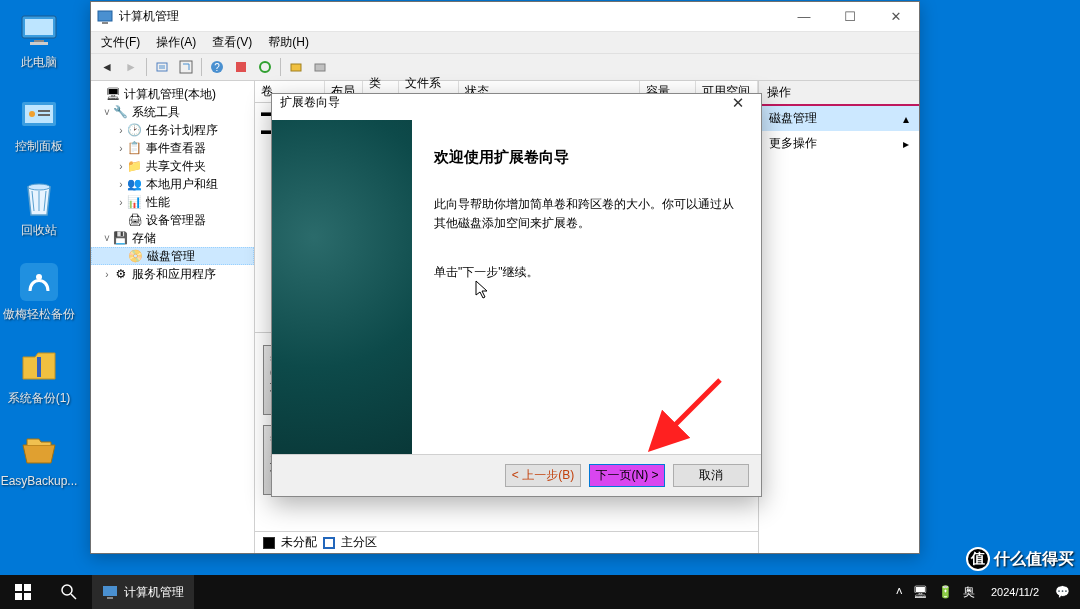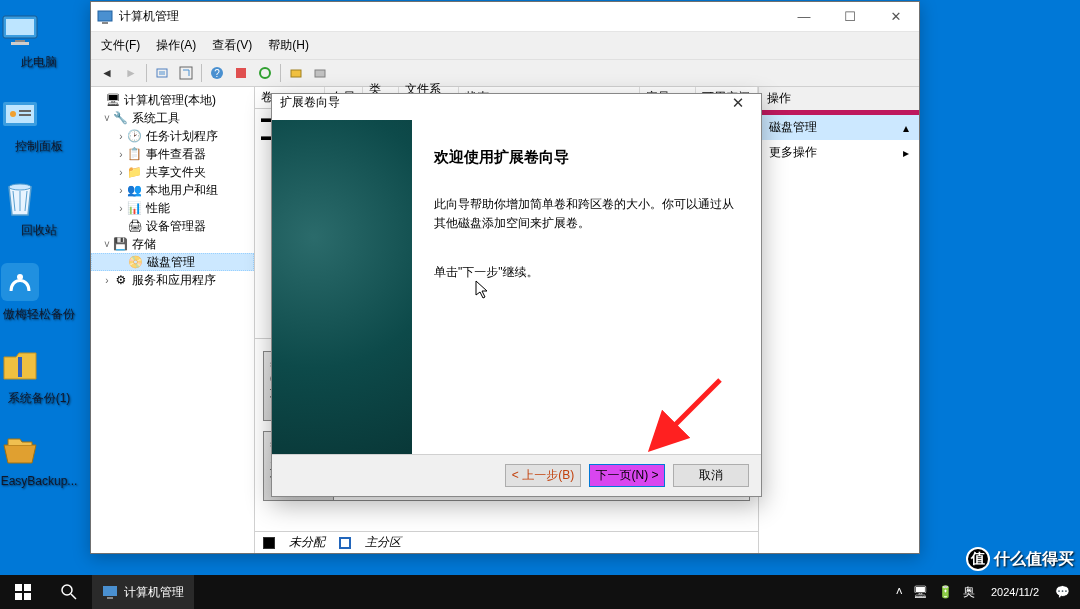--- a/index.html
+++ b/index.html
@@ -1,33 +1,33 @@
 <!DOCTYPE html>
 <html><head>
 <meta charset="utf-8">
 <style>
 * { box-sizing: border-box; margin: 0; padding: 0; font-family: "Microsoft YaHei", "Segoe UI", sans-serif; }
 html, body { width: 1080px; height: 609px; overflow: hidden; }
 body { background: #0078d7; position: relative; }
 
 
 .desktop-icons { position: absolute; left: 0; top: 6px; width: 78px; }
-.di { width: 78px; height: 78px; display: flex; flex-direction: column; justify-content: flex-start; color: #0f172a; font-size: 12px; text-align: center; padding-top: 4px; margin-bottom: 6px; }
+.di { width: 78px; height: 78px; display: flex; flex-direction: column; align-items: center; justify-content: flex-start; color: #e5e5e5; font-size: 12px; text-align: center; padding-top: 4px; margin-bottom: 6px; }
 .di .ic { width: 40px; height: 40px; margin-bottom: 4px; display:flex;align-items:center;justify-content:center;}
 .di span { text-shadow: 1px 1px 2px rgba(0,0,0,.6); }
 
 
 .win { position: absolute; left: 90px; top: 1px; width: 830px; height: 553px; background: #fff; border: 1px solid #707070; display: flex; flex-direction: column; box-shadow: 0 4px 16px rgba(0,0,0,.25); }
 .titlebar { height: 30px; background: #fff; display: flex; align-items: center; border-bottom: 1px solid #e5e5e5; }
 .titlebar .ticon { width: 16px; height: 16px; margin: 0 6px; }
 .titlebar .ttitle { font-size: 12px; color: #000; flex: 1; }
 .wbtns { display: flex; height: 100%; }
 .wbtn { width: 46px; display: flex; align-items: center; justify-content: center; color: #555; font-size: 13px; }
 
-.menubar { height: 28px; background: #f0f0f0; display: flex; align-items: center; font-size: 12px; color: #000; padding: 0 2px; border-bottom:1px solid #e0e0e0;}
+.menubar { height: 22px; background: #f0f0f0; display: flex; align-items: center; font-size: 12px; color: #000; padding: 0 2px; border-bottom:1px solid #e0e0e0;}
 .menubar div { padding: 0 8px; }
 
 .toolbar { height: 27px; background: #f0f0f0; border-bottom: 1px solid #d0d0d0; display: flex; align-items: center; padding: 0 4px; gap: 0; }
 .tb { width: 24px; height: 22px; display: flex; align-items: center; justify-content: center; font-size: 12px; color:#333; }
 .tbsep { width: 1px; height: 18px; background: #c0c0c0; margin: 0 3px; }
 
 .body { flex: 1; display: flex; min-height: 0; }
 .tree { width: 164px; border-right: 1px solid #d0d0d0; background: #fff; font-size: 12px; padding: 4px 0; overflow:hidden;}
 .tn { display: flex; align-items: center; height: 18px; white-space: nowrap; }
 .tn .exp { width: 12px; text-align: center; color: #666; font-size: 10px; }
@@ -35,27 +35,27 @@
 .tn.sel { background: #cce8ff; border: 1px dotted #99d1ff; }
 .tn.sel span{ }
 
 .center { flex: 1; display: flex; flex-direction: column; border-right: 1px solid #d0d0d0; position: relative; }
 .listhdr { height: 22px; background: #fff; border-bottom: 1px solid #d0d0d0; display: flex; font-size: 12px; }
 .listhdr div { border-right: 1px solid #e0e0e0; padding: 2px 6px; display:flex;align-items:center;}
 .listbody { flex:0 0 230px; border-bottom:1px solid #d0d0d0; font-size:12px; overflow:hidden;}
 .diskpane { flex:1; overflow:hidden; font-size:12px; padding:2px 8px;}
 .diskrow { border:1px solid #888; margin:10px 0; height:70px; display:flex;}
 .diskrow .dh { width:70px; background:linear-gradient(#e8e8e8,#d8d8d8); border-right:1px solid #888; padding:4px 6px; line-height:1.3;}
-.legend { height:22px; border-top:1px solid #d0d0d0; display:flex; align-items:center; font-size:12px; padding:0 8px; gap:14px;font-style:italic;}
+.legend { height:22px; border-top:1px solid #d0d0d0; display:flex; align-items:center; font-size:12px; padding:0 8px; gap:6px;}
 .lg { width:12px; height:12px; border:1px solid #333;}
 .lg.black{background:#000;}
 .lg.blue{background:#fff; border:2px solid #2266bb;}
 
 .actions { width: 160px; background: #fff; font-size: 12px; }
-.acthdr { background: #f0f0f0; padding: 3px 8px; border-bottom: 5px solid #be185d; }
+.acthdr { background: #f0f0f0; padding: 3px 8px; border-bottom: 2px solid #be185d; }
 .actitem { padding: 4px 10px; display:flex; align-items:center; justify-content:space-between;}
 .actitem.hi { background: #cce8ff; }
 
 
 .wiz { position: absolute; left: 271px; top: 93px; width: 491px; height: 404px; background: #fff; border: 1px solid #888; box-shadow: 0 8px 24px rgba(0,0,0,.3); display: flex; flex-direction: column; z-index: 10; }
 .wiztb { height: 26px; display: flex; padding: 0 8px; font-size: 12px; }
 .wiztb .t { flex: 1; }
 .wiztb .x { width: 30px; text-align: center; font-size: 15px; color:#333;}
 .wizbody { flex: 1; display: flex; }
 .wizside { width: 140px; background: radial-gradient(circle at 30% 35%, #2b6b6b 0%, #0d4a4a 55%, #093838 100%); }

